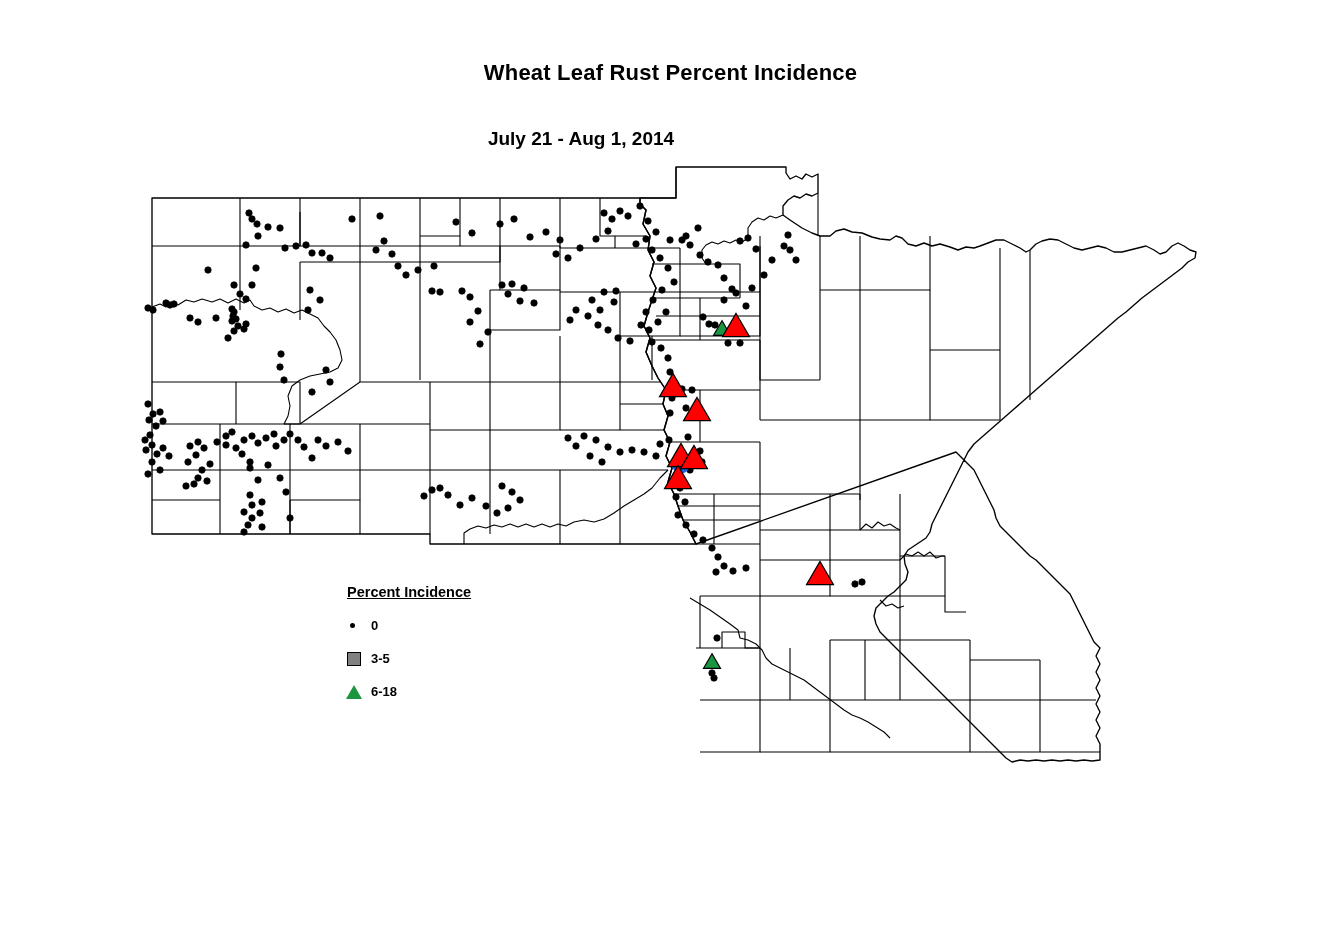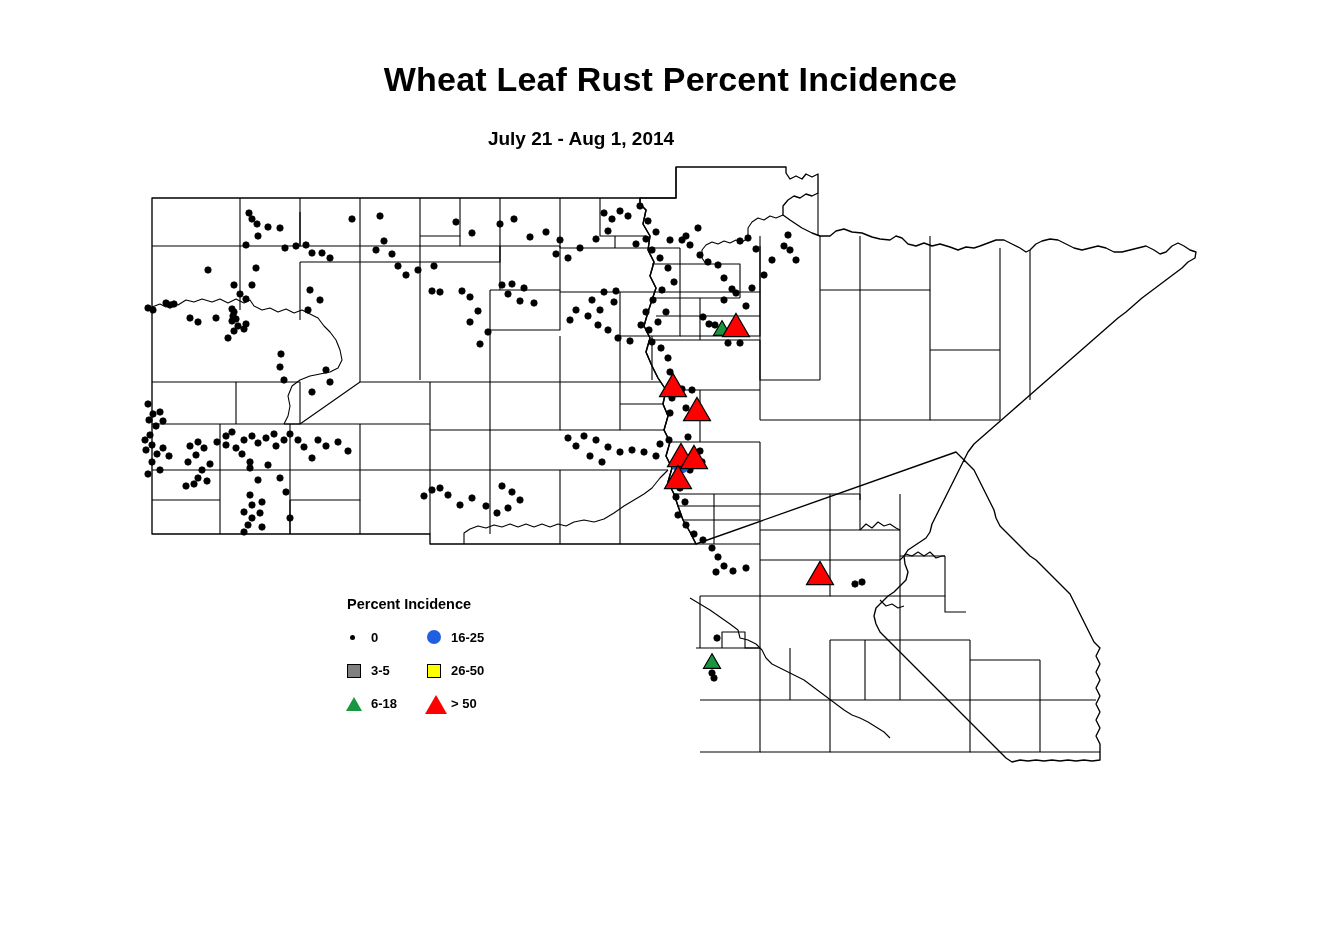--- a/index.html
+++ b/index.html
@@ -1,25 +1,25 @@
 <!DOCTYPE html>
 <html><head>
 <meta charset="utf-8">
 <style>
   html,body{margin:0;padding:0;background:#ffffff;}
   body{width:1341px;height:926px;position:relative;overflow:hidden;
        font-family:"Liberation Sans","DejaVu Sans",sans-serif;color:#000;}
   #page-title{position:absolute;left:0;top:60px;width:1341px;text-align:center;
-      font-size:34px;font-weight:bold;letter-spacing:.2px;}
+      font-size:22px;font-weight:bold;letter-spacing:.2px;}
   #page-subtitle{position:absolute;left:0;top:128px;width:1162px;text-align:center;
       font-size:19px;font-weight:bold;}
   #map-area{position:absolute;left:0;top:0;width:1341px;height:926px;}
   #map-svg{display:block;}
   #legend{position:absolute;left:345px;top:584px;width:230px;height:130px;}
-  #legend-title{font-size:14.5px;font-weight:bold;margin:12px 0 16px 2px;}
+  #legend-title{font-size:14.5px;font-weight:bold;margin:0 0 16px 2px;text-decoration:underline;}
   .legend-cols{display:flex;gap:28px;}
   .legend-col{display:flex;flex-direction:column;gap:15px;}
   .legend-row{display:flex;align-items:center;height:18px;}
   .legend-sym{width:26px;height:18px;position:relative;flex:0 0 26px;}
   .legend-lab{font-size:13px;font-weight:bold;white-space:nowrap;}
   .sym-dot{position:absolute;left:5px;top:7px;width:5px;height:5px;border-radius:50%;background:#000;}
   .sym-sq{position:absolute;left:2px;top:3px;width:12px;height:12px;border:1px solid #000;}
   .sym-tri{position:absolute;left:1px;top:3px;width:0;height:0;
       border-left:8px solid transparent;border-right:8px solid transparent;}
   .sym-circ{position:absolute;left:2px;top:2px;width:14px;height:14px;border-radius:50%;}
@@ -540,34 +540,14 @@
           </span>
         <span class="legend-lab">3-5</span>
       </div>
       <div class="legend-row">
         <span class="legend-sym">
             <i class="sym-tri" style="border-bottom:14px solid #1a9641"></i>
           </span>
         <span class="legend-lab">6-18</span>
       </div>
     </div>
-    <div class="legend-col">
-      <div class="legend-row">
-        <span class="legend-sym">
-            <i class="sym-circ" style="background:#1f5fe0"></i>
-          </span>
-        <span class="legend-lab">16-25</span>
-      </div>
-      <div class="legend-row">
-        <span class="legend-sym">
-            <i class="sym-sq" style="background:#ffff00"></i>
-          </span>
-        <span class="legend-lab">26-50</span>
-      </div>
-      <div class="legend-row">
-        <span class="legend-sym">
-            <i class="sym-tri-lg" style="border-bottom:19px solid #ff0000"></i>
-          </span>
-        <span class="legend-lab">&gt; 50</span>
-      </div>
-    </div>
   </div>
 </div>
 
 </body></html>

